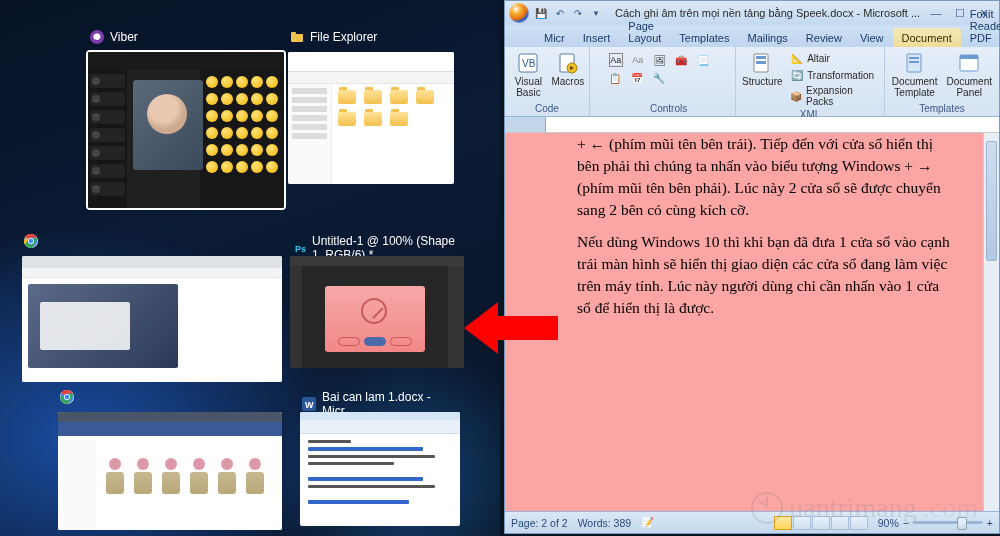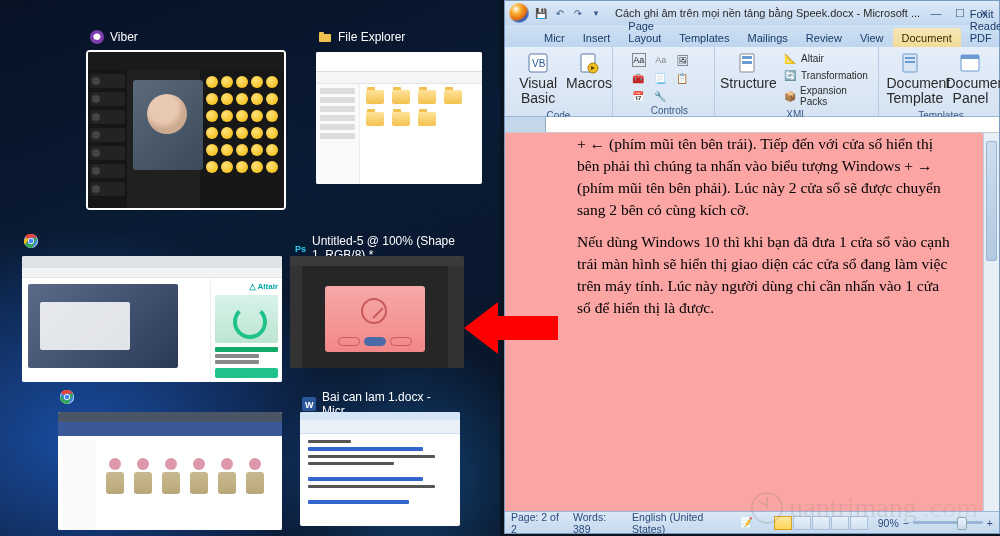--- a/index.html
+++ b/index.html
@@ -57,21 +57,21 @@
 .viber-left { width:46px; background:#161616; display:flex; flex-direction:column; gap:4px; padding:4px 2px; }
 .viber-left div { width:100%; height:14px; background:#232323; border-radius:2px; display:flex; align-items:center; gap:2px; padding:0 2px; }
 .viber-left div::before { content:""; width:8px; height:8px; border-radius:50%; background:#444; }
 .viber-mid { width:88px; background:#202020; position:relative; }
 .viber-mid .pic { position:absolute; left:6px; top:10px; width:70px; height:90px; background:linear-gradient(135deg,#5a6a7a,#3a4a5a); border-radius:3px; }
 .viber-mid .pic::after{ content:""; position:absolute; left:14px; top:14px; width:40px; height:40px; border-radius:50%; background: radial-gradient(circle at 40% 35%, #e8c8b0 0 40%, #ccaa90 60%); }
 .viber-emoji { flex:1; background:#171717; display:grid; grid-template-columns: repeat(5,1fr); grid-auto-rows:14px; gap:3px; padding:6px; }
 .viber-emoji span { width:12px; height:12px; border-radius:50%; background: radial-gradient(circle at 35% 35%, #ffe27a, #f1b500); }
 
 
-.t2 { left: 314px; top: 50px; width: 170px; height: 136px; }
+.t2 { left: 286px; top: 50px; width: 170px; height: 136px; }
 .t2 .thumb { background:#fff; position:relative; }
 .fe-top { height:20px; background:#fff; border-bottom:1px solid #ddd; }
 .fe-top2 { height:12px; background:#f5f5f5; border-bottom:1px solid #e5e5e5; }
 .fe-body { display:flex; height:104px; }
 .fe-side { width:44px; background:#fafafa; border-right:1px solid #eee; display:flex; flex-direction:column; gap:3px; padding:4px; }
 .fe-side div{ height:6px; background:#dcdcdc; border-radius:1px;}
 .fe-main { flex:1; padding:6px; display:flex; flex-wrap:wrap; gap:8px; align-content:flex-start;}
 .fe-main .folder{ width:18px; height:14px; background:linear-gradient(#ffe39a,#f3c14d); border-radius:2px; position:relative;}
 .fe-main .folder::before{content:""; position:absolute; top:-3px; left:1px; width:8px; height:3px; background:#f3c14d; border-radius:1px 1px 0 0;}
 
@@ -202,21 +202,21 @@
   flex-direction: column;
   padding: 2px 4px 0;
 }
 .rgroup .gbody { flex:1; display:flex; align-items:flex-start; gap:3px;}
 .rgroup .glabel { text-align:center; font-size:10px; color:#3a5a8a; padding:1px 0 2px;}
 .bigbtn {
   display:flex; flex-direction:column; align-items:center; gap:1px;
   padding: 2px 3px; border-radius:2px; cursor:pointer; min-width:34px;
 }
 .bigbtn .ic{ width:24px; height:24px; display:flex;align-items:center;justify-content:center;}
-.bigbtn .lbl{ font-size:14px; color:#2a2a2a; text-align:center; line-height:1.1;}
+.bigbtn .lbl{ font-size:10px; color:#2a2a2a; text-align:center; line-height:1.1;}
 .smallrow{ display:flex;flex-direction:column;gap:1px; padding-top:1px;}
 .smallbtn{ display:flex;align-items:center;gap:3px; padding:1px 3px;cursor:pointer;border-radius:2px;font-size:10px;color:#2a2a2a;}
 .smallbtn .sic{width:14px;height:14px;display:inline-flex;align-items:center;justify-content:center;}
 
 .wt-ruler{ height:16px; background:#fff; border-bottom:1px solid #c8c8c8; position:relative;}
 .wt-ruler::before{content:"";position:absolute;left:0;top:0;width:40px;height:100%;background:#c3d6ea;border-right:1px solid #9ab;}
 
 .wt-doc {
   flex:1;
   background:#fca5a5;
@@ -384,41 +384,33 @@
         </span>
         <span></span>
       </div>
       <div class="thumb">
         <div class="cr-top"></div>
           <div class="cr-tool"></div>
         <div class="cr-body">
           <div class="cr-main">
               <div class="shot"></div>
             </div>
-          <div class="cr-side">
-              <div class="cr-alt">△ Altair</div>
-              <div class="cr-img"></div>
-              <div class="cr-txt"></div>
-              <div class="cr-txt2"></div>
-              <div class="cr-txt2"></div>
-              <div class="cr-btn"></div>
-            </div>
         </div>
       </div>
     </div>
 
     <div class="tile t4">
       <div class="caption">
         <span class="ticon">
           <svg width="14" height="14">
               <rect width="14" height="14" rx="2" fill="#001d34"></rect>
               <text x="3" y="11" font-size="9" font-weight="bold" fill="#31c5f0">Ps</text>
             </svg>
         </span>
-        <span>Untitled-5 @ 100% (Shape 1, RGB/8) *</span>
+        <span>Untitled-1 @ 100% (Shape 1, RGB/6) *</span>
       </div>
       <div class="thumb">
         <div class="ps-top"></div>
         <div class="ps-body">
           <div class="ps-left"></div>
           <div class="ps-main">
               <div class="ps-canvas">
                 <div class="circ"></div>
                 <div class="btns">
                   <span></span>
@@ -647,21 +639,20 @@
       <p>Nếu dùng Windows 10 thì khi bạn đã đưa 1 cửa sổ vào cạnh trái màn hình sẽ hiển thị giao diện các cửa sổ đang làm việc trên máy tính. Lúc này người dùng chỉ cần nhấn vào 1 cửa sổ để hiển thị là được.</p>
     </div>
     <div class="vscroll">
         <div class="thumb"></div>
       </div>
   </div>
 
   <div class="wt-status">
     <span>Page: 2 of 2</span>
     <span>Words: 389</span>
-    <span>English (United States)</span>
     <span>📝</span>
     <span class="spacer"></span>
     <span class="viewbtns">
       <span class="on"></span>
       <span></span>
       <span></span>
       <span></span>
       <span></span>
     </span>
     <span class="zoom">

